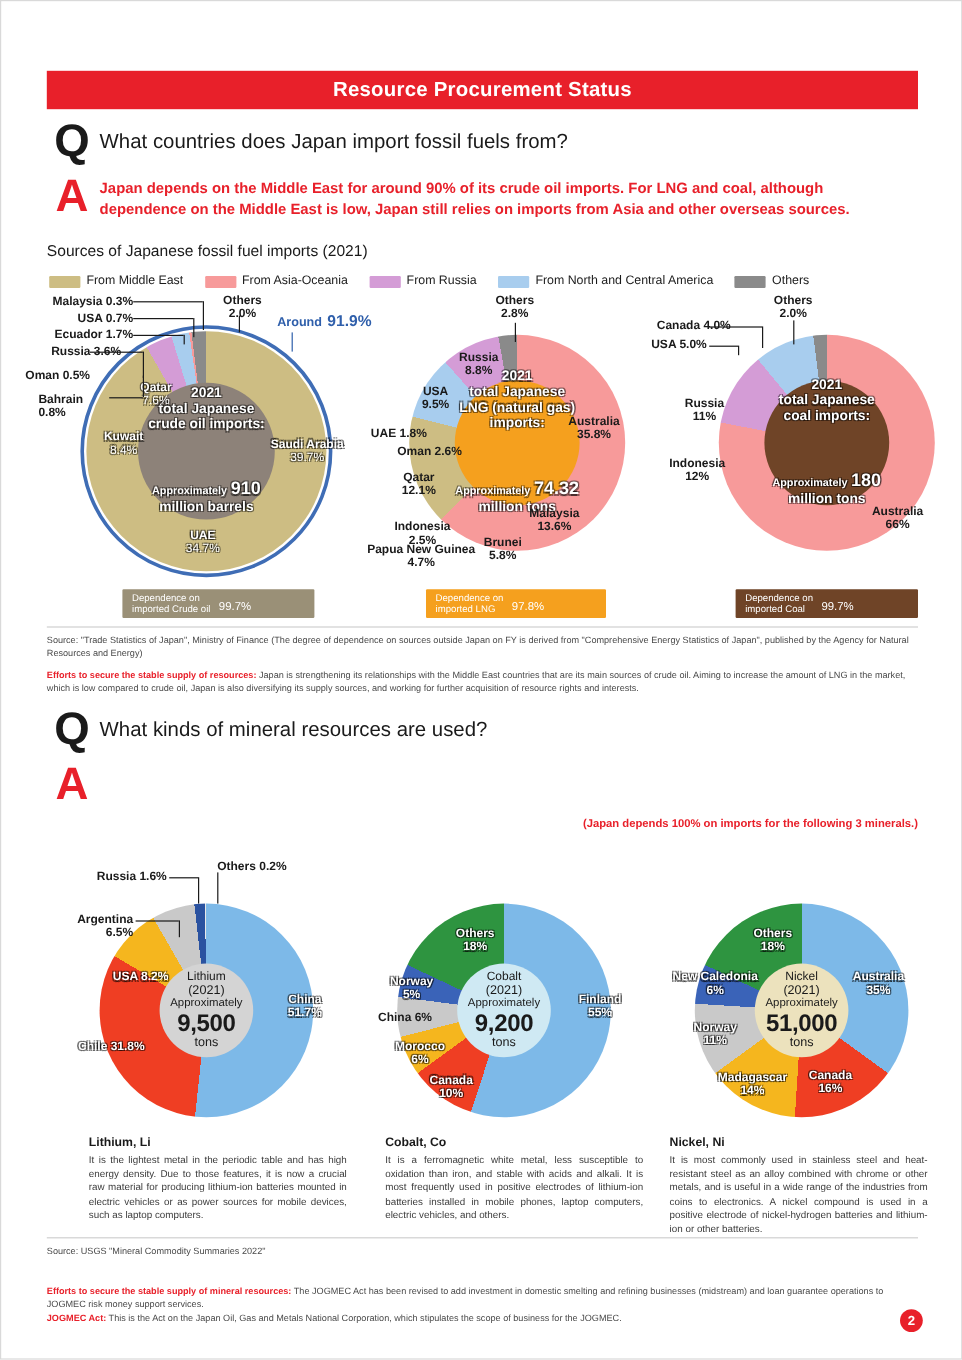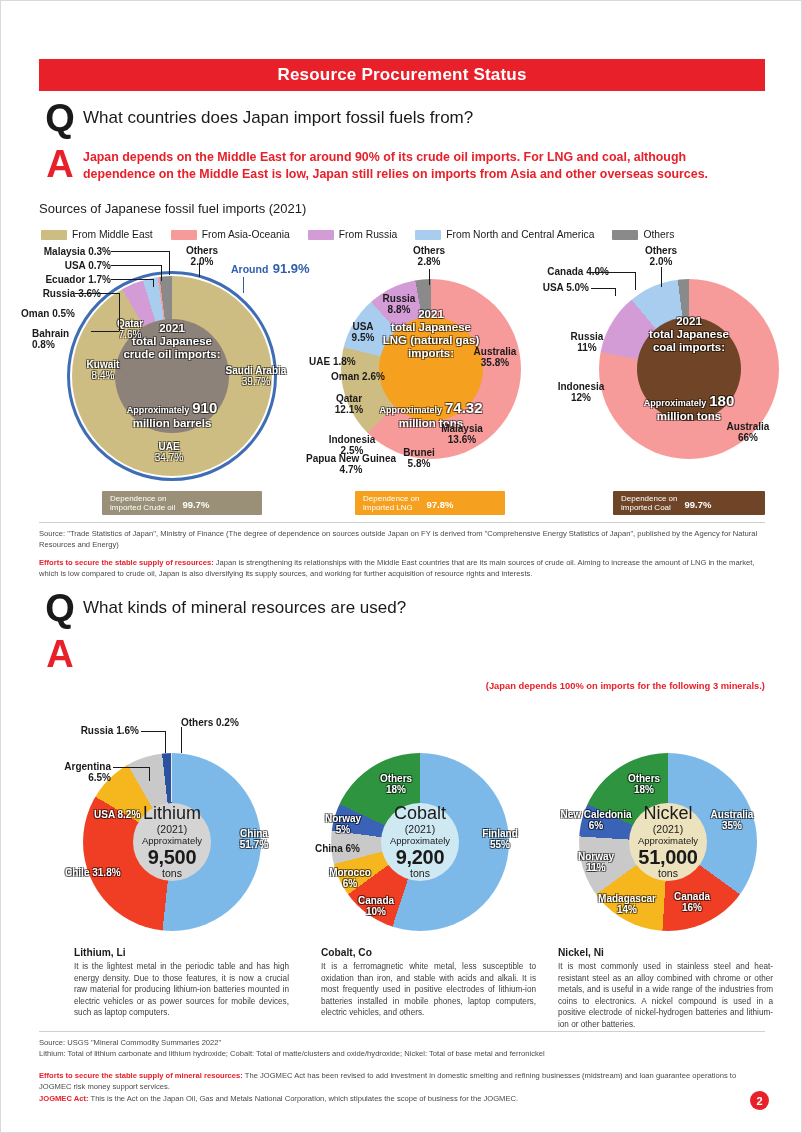--- a/index.html
+++ b/index.html
@@ -74,21 +74,21 @@
     text-shadow: -1px -1px 0 rgba(0,0,0,.45), 1px -1px 0 rgba(0,0,0,.45),
                  -1px 1px 0 rgba(0,0,0,.45), 1px 1px 0 rgba(0,0,0,.45); }
   .hole-line.small { font-size:9px; }
   .hole-line.big { font-size:15px;margin-top:40px; }
 
   .hole2 {
     position:absolute; border-radius:50%;
     display:flex; flex-direction:column; align-items:center; justify-content:center;
     text-align:center; color:#1a1a1a; line-height:1.1;
   }
-  .h2-name { font-size:18px;text-align:center; }
+  .h2-name { font-size:10px;text-align:center; }
   .h2-year { font-size:10.5px; }
   .h2-approx { font-size:9.5px; }
   .h2-num { font-size:20px; font-weight:bold; letter-spacing:-.3px; }
   .h2-tons { font-size:10.5px; }
 
   
   .slab { position:absolute; font-size:10px; color:#1a1a1a; line-height:1.12; white-space:nowrap; }
   .slab.w  { color:#ffffff;
     text-shadow:-1px -1px 0 rgba(0,0,0,.5),1px -1px 0 rgba(0,0,0,.5),-1px 1px 0 rgba(0,0,0,.5),1px 1px 0 rgba(0,0,0,.5); }
   .slab.dk { color:#1a1a1a; }
@@ -102,21 +102,21 @@
   }
   .around .small { font-size:10.5px; }
   .around .big { font-size:13px; }
 
   
   .dep {
     position:absolute; height:24px; display:flex; align-items:center;
     padding:0 8px; gap:7px; color:#ffffff; border-radius:1px;
   }
   .dep .lbl { font-size:8px; line-height:9.5px; }
-  .dep .val { font-size:17px; font-weight:bold; }
+  .dep .val { font-size:17px; font-weight:normal; }
   .dep .val span { font-size:9.5px; }
 
   
   .fine { position:absolute; font-size:7.6px; line-height:11px; color:#4a4a4a; }
   .fine strong { color:#e8202a; font-weight:bold;margin-top:26px; }
 
   .mineral-title { position:absolute; font-size:10.2px; font-weight:bold; color:#1a1a1a; }
   .mineral-desc  { position:absolute; font-size:8.2px; line-height:11.6px; color:#3c3c3c; text-align:justify; }
 
   .page-num {
@@ -440,21 +440,20 @@
 
   <div class="mineral-title" style="left:320px; top:946px;">Cobalt, Co</div>
   <div class="mineral-desc" style="left:320px; top:960px; width:215px;">It is a ferromagnetic white metal, less susceptible to oxidation than iron, and stable with acids and alkali. It is most frequently used in positive electrodes of lithium-ion batteries installed in mobile phones, laptop computers, electric vehicles, and others.</div>
 
   <div class="mineral-title" style="left:557px; top:946px;">Nickel, Ni</div>
   <div class="mineral-desc" style="left:557px; top:960px; width:215px;">It is most commonly used in stainless steel and heat-resistant steel as an alloy combined with chrome or other metals, and is useful in a wide range of the industries from coins to electronics. A nickel compound is used in a positive electrode of nickel-hydrogen batteries and lithium-ion or other batteries.</div>
 
   <div style="position:absolute;left:38px;top:1030px;width:726px;height:1px;background:#d0d0d0;"></div>
 
   <div class="fine" style="left:38px; top:1036px; width:726px;">Source: USGS "Mineral Commodity Summaries 2022"</div>
-  <div class="fine" style="left:38px; top:1047px; width:726px;">Lithium: Total of lithium carbonate and lithium hydroxide; Cobalt: Total of matte/clusters and oxide/hydroxide; Nickel: Total of base metal and ferronickel</div>
 
   <div class="fine" style="left:38px; top:1092px; width:726px;">
     <strong>JOGMEC Act:</strong><span> This is the Act on the Japan Oil, Gas and Metals National Corporation, which stipulates the scope of business for the JOGMEC.</span>
   </div>
   <div class="fine" style="left:38px; top:1069px; width:726px;">
     <strong>Efforts to secure the stable supply of mineral resources:</strong><span> The JOGMEC Act has been revised to add investment in domestic smelting and refining businesses (midstream) and loan guarantee operations to JOGMEC risk money support services.</span>
   </div>
 
   <div class="page-num">2</div>
 </div>

